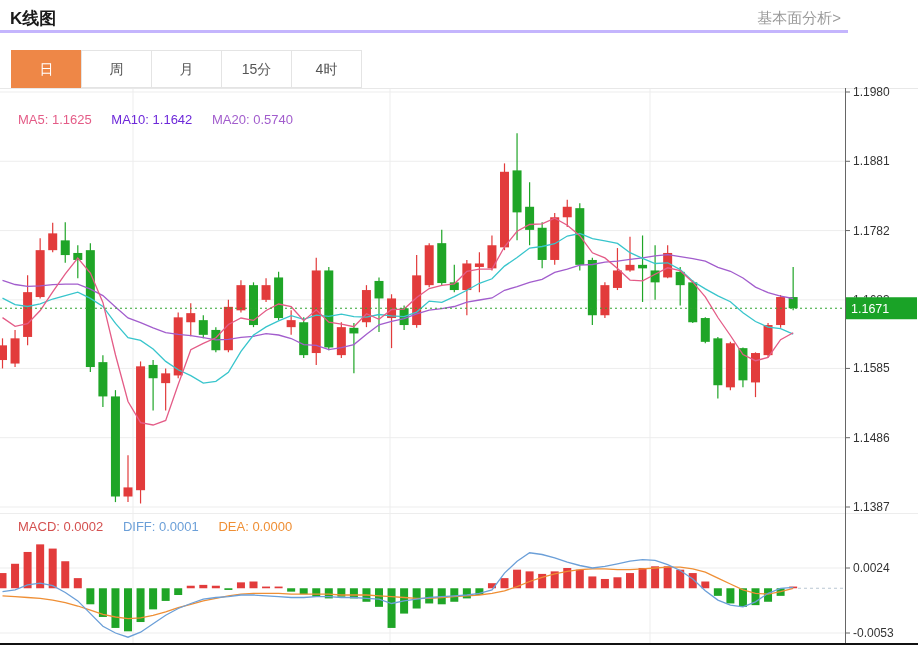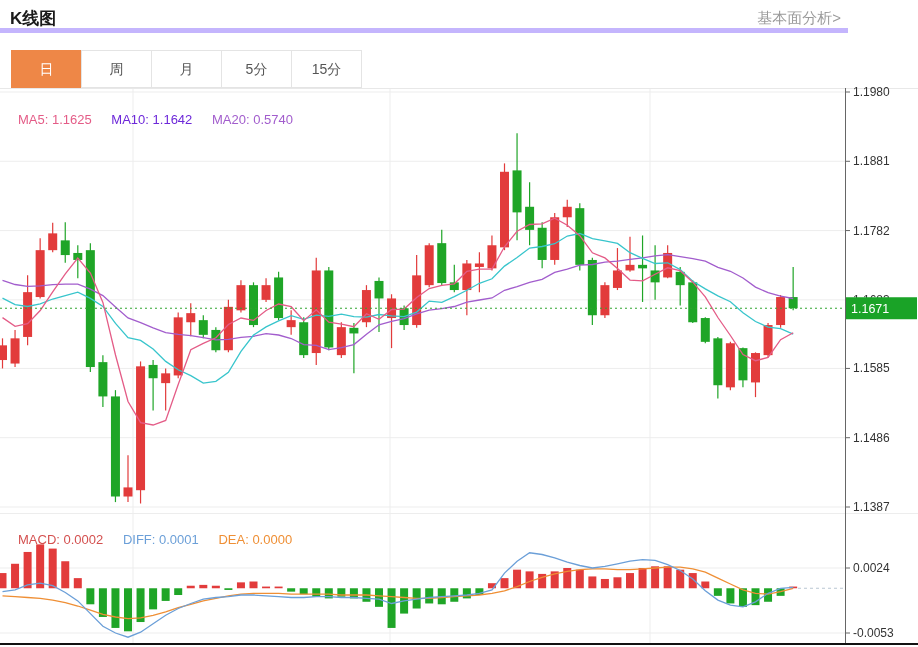--- a/index.html
+++ b/index.html
@@ -1,37 +1,37 @@
 <!DOCTYPE html>
 <html><head>
 <meta charset="utf-8">
 <style>
   * { margin:0; padding:0; box-sizing:border-box; }
   html,body { background:#fff; }
   body { font-family:"Liberation Sans", sans-serif; width:918px; height:647px; position:relative; overflow:hidden; }
   #stage { position:absolute; left:0; top:0; width:918px; height:647px; }
   #chart-svg { position:absolute; left:0; top:0; }
 
-  .page-header { position:absolute; left:0; top:0; width:848px; height:33px; border-bottom:5px solid #c4b5fd; }
+  .page-header { position:absolute; left:0; top:0; width:848px; height:33px; border-bottom:3px solid #c4b5fd; }
   .page-title { position:absolute; left:10px; top:7px; font-size:17px; font-weight:bold; color:#1a1a1a; }
   .fund-link { position:absolute; right:7px; top:9px; font-size:15px; color:#9a9a9a; text-decoration:none; cursor:pointer; }
 
   .tabbar { position:absolute; left:11px; top:50px; display:flex; }
   .tab { width:71px; height:38px; line-height:36px; text-align:center; font-size:14px; color:#555;
          background:#fff; border:1px solid #e4e4e4; margin-left:-1px; cursor:pointer; }
   .tab:first-child { margin-left:0; }
   .tab.active { color:#fff; border-color:transparent; }
 
   .legend-row { position:absolute; left:18px; font-size:13px; white-space:nowrap; }
   .legend-row .item { margin-right:16px; }
   .legend-row .lab { color:#333; }
   .ohlc-row { top:92px; }
   .ohlc-row .val { color:#e03c3c; }
   .ma-row { top:112px; }
-  .macd-row { top:532px;text-align:right; }
+  .macd-row { top:519px;text-align:right; }
 </style>
 </head>
 <body>
 
 <div id="stage">
 
   <svg id="chart-svg" width="918" height="647">
       <g>
         <line x1="133" y1="88" x2="133" y2="643" stroke="#ededed"></line>
         <line x1="390" y1="88" x2="390" y2="643" stroke="#ededed"></line>
@@ -423,22 +423,22 @@
 
   <div class="page-header">
     <div class="page-title">K线图</div>
     <a class="fund-link">基本面分析&gt;</a>
   </div>
 
   <div class="tabbar">
     <div class="tab active" style="background: rgb(238, 135, 71);">日</div>
     <div class="tab">周</div>
     <div class="tab">月</div>
-    <div class="tab">5分</div>
     <div class="tab">15分</div>
+    <div class="tab">4时</div>
   </div>
 
 
   <div class="legend-row ma-row">
     <span class="item" style="color: rgb(228, 92, 135); margin-top: 8px;"><span>MA5:</span> <span>1.1625</span></span>
     <span class="item" style="color: #6d28d9;"><span>MA10:</span> <span>1.1642</span></span>
     <span class="item" style="color: rgb(162, 93, 205);"><span>MA20:</span> <span>0.5740</span></span>
   </div>
 
   <div class="legend-row macd-row">

